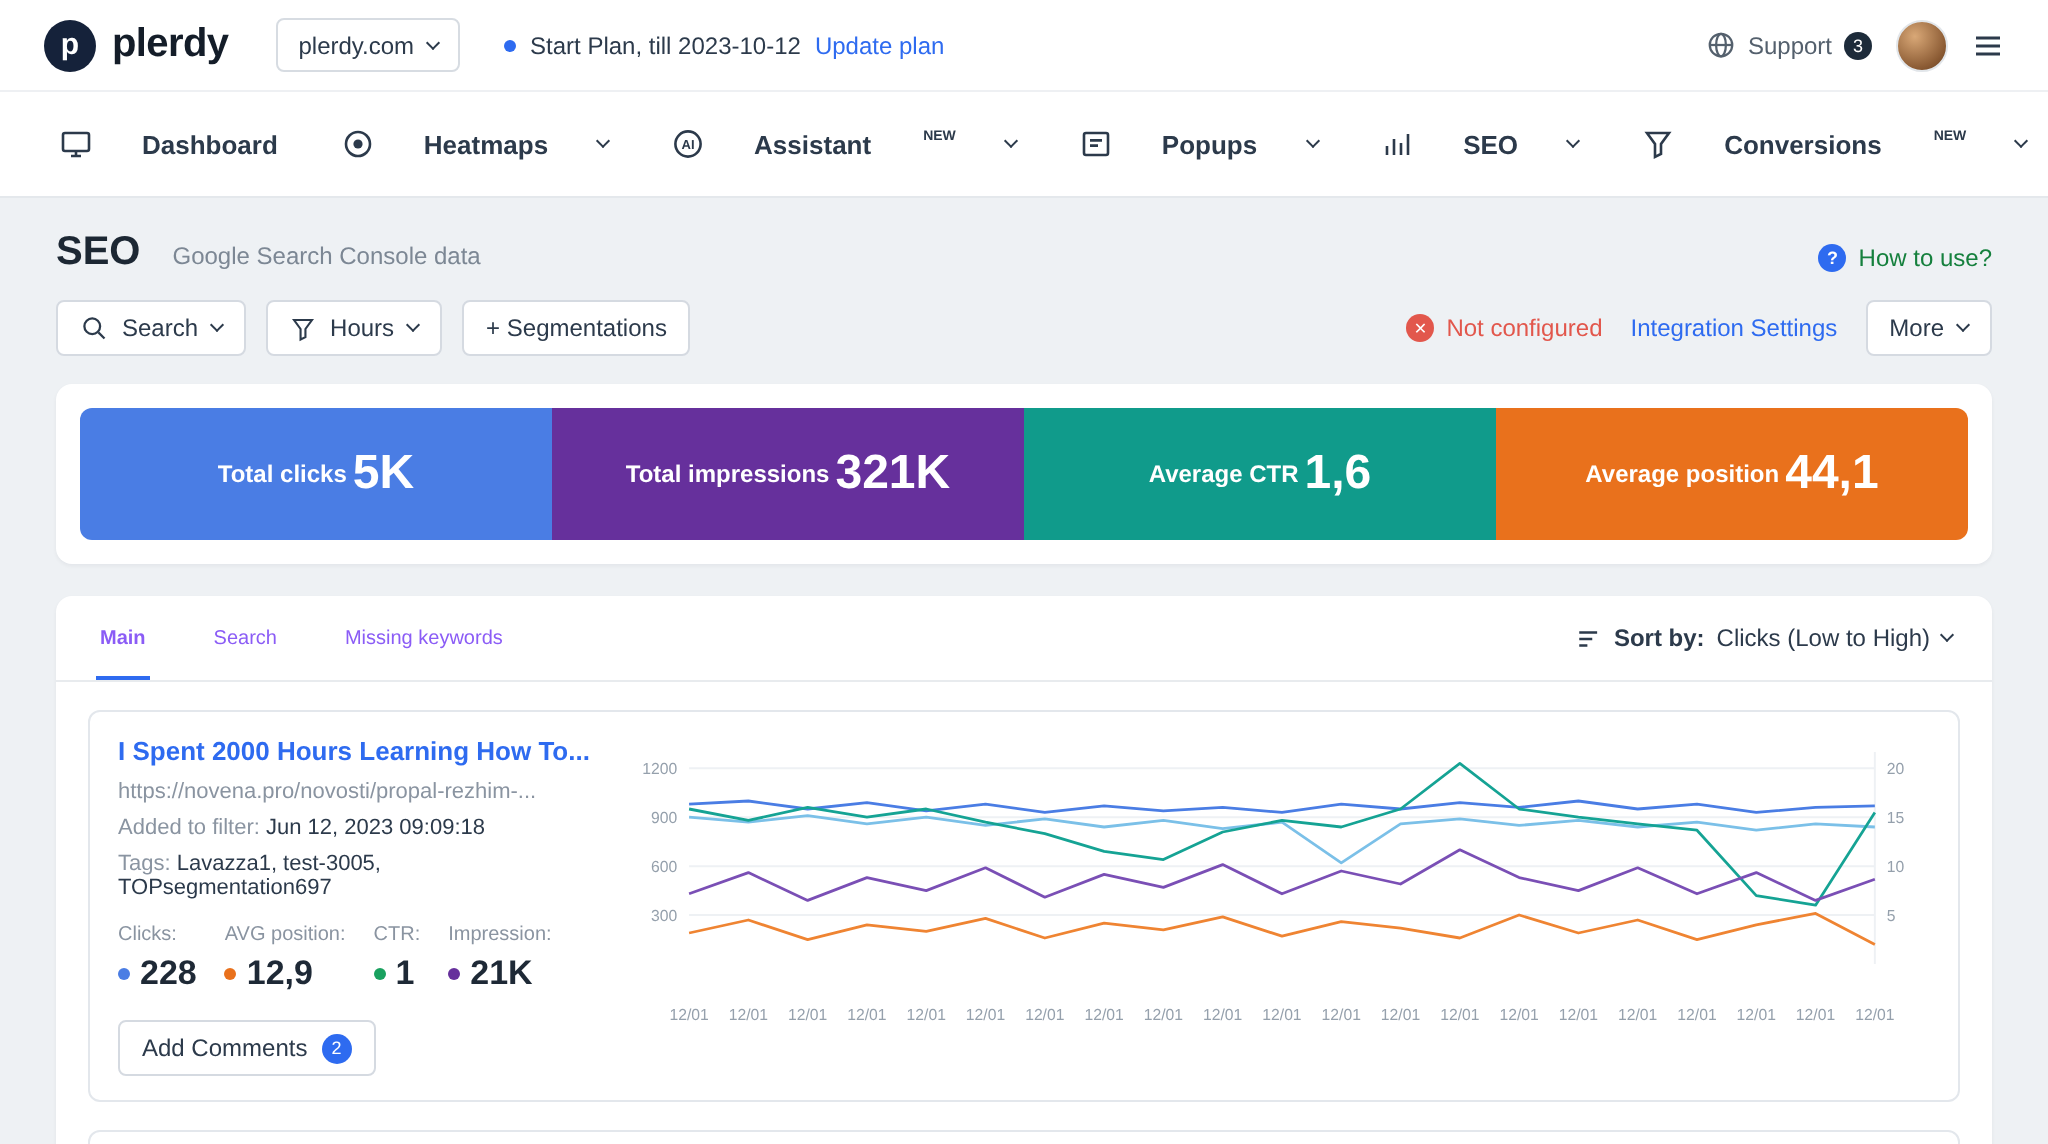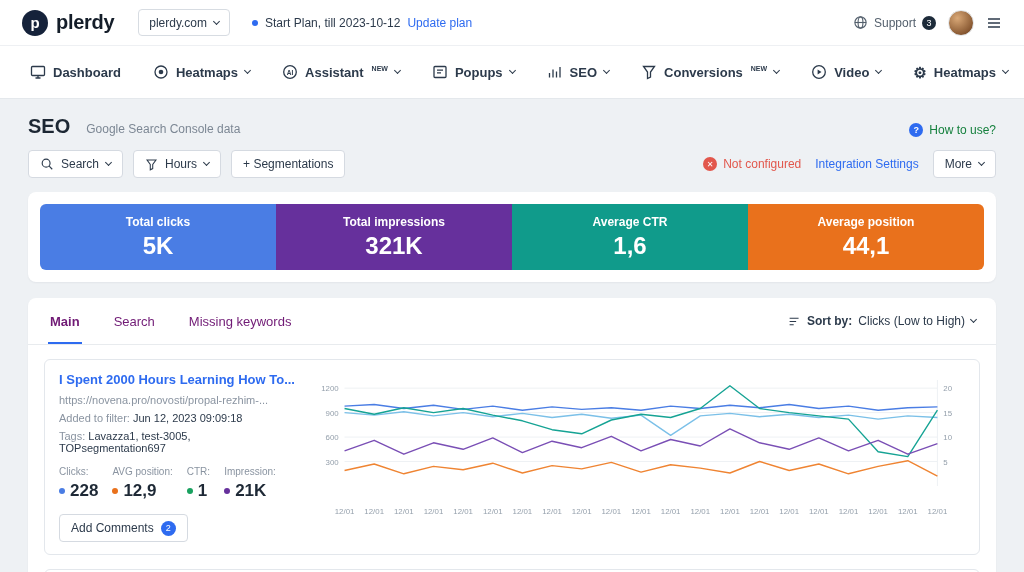--- a/index.html
+++ b/index.html
@@ -19,21 +19,21 @@
   .link { color:#2e6bf0; text-decoration:none; cursor:pointer; }
   .topbar-right { margin-left:auto; display:flex; align-items:center; gap:12px; }
   .support { display:flex; align-items:center; gap:6px; font-size:12px; color:#54606d; cursor:pointer; }
   .support-badge { min-width:14px; height:14px; border-radius:50%; background:#1d2b3a; color:#fff; font-size:9px; display:inline-flex; align-items:center; justify-content:center; padding:0 3px; }
   .avatar { width:26px; height:26px; border-radius:50%; background:radial-gradient(circle at 35% 30%, #d9a877, #8a5a33 70%, #5f3c21); border:1px solid #e2e6ea; }
   .icon-stroke { stroke:#2c3a4b; stroke-width:1.3; fill:none; }
   .icon-gray  { stroke:#54606d; stroke-width:1.2; fill:none; }
 
   
   .nav { height:53px; background:#fff; display:flex; align-items:center; padding:0 30px; gap:32px; border-bottom:1px solid #e4e8ec; }
-  .nav-item { display:flex; align-items:center; gap:7px; font-size:13px; font-weight:600; color:#2c3a4b; cursor:pointer; white-space:nowrap; }
+  .nav-item { display:flex; align-items:center; gap:25px; font-size:13px; font-weight:600; color:#2c3a4b; cursor:pointer; white-space:nowrap; }
   .new-badge { font-size:7px; font-weight:700; color:#2c3a4b; vertical-align:super; margin-left:1px; transform:translateY(-4px); display:inline-block; }
   .gear-glyph { font-size:15px; line-height:1; }
 
   
   .page-head { display:flex; align-items:baseline; padding:16px 28px 10px; }
   .page-title { font-size:20px; font-weight:700; color:#1c2733; }
   .page-sub { font-size:12px; color:#7c8794; margin-left:16px; }
   .howto { margin-left:auto; display:flex; align-items:center; gap:6px; font-size:12px; color:#15803d; cursor:pointer; }
   .q-icon { width:14px; height:14px; border-radius:50%; background:#2e6bf0; color:#fff; font-size:9px; font-weight:700; display:inline-flex; align-items:center; justify-content:center; }
   .q-icon::after { content:"?"; }
@@ -42,30 +42,30 @@
   .toolbar { display:flex; align-items:center; padding:2px 28px 0; gap:10px; }
   .btn { background:#fff; border:1px solid #d5dae1; border-radius:4px; height:28px; padding:0 11px; font-size:12px; color:#2c3a4b; display:inline-flex; align-items:center; gap:7px; cursor:pointer; font-family:inherit; white-space:nowrap; }
   .toolbar-right { margin-left:auto; display:flex; align-items:center; gap:14px; }
   .not-configured { display:flex; align-items:center; gap:6px; font-size:12px; color:#e2574c; }
   .err-icon { width:14px; height:14px; border-radius:50%; background:#e2574c; color:#fff; font-size:8px; display:inline-flex; align-items:center; justify-content:center; }
   .err-icon::after { content:"✕"; }
 
   
   .stats-card { margin:14px 28px 0; background:#fff; border-radius:8px; padding:12px; box-shadow:0 1px 2px rgba(16,24,40,.05); }
   .stats-row { display:flex; }
-  .stat-block { flex:1; height:66px; display:flex; flex-direction:column; align-items:center; justify-content:center; gap:3px; color:#fff; }
+  .stat-block { flex:1; height:66px; display:flex; flex-direction:row; align-items:center; justify-content:center; gap:3px; color:#fff; }
   .stat-block:first-child { border-radius:6px 0 0 6px; }
   .stat-block:last-child { border-radius:0 6px 6px 0; }
   .stat-label { font-size:12px; font-weight:700; }
   .stat-value { font-size:24px; font-weight:700; }
 
   
   .main-card { margin:16px 28px 0; background:#fff; border-radius:8px; box-shadow:0 1px 2px rgba(16,24,40,.05); padding-bottom:10px; }
   .tabs-row { display:flex; align-items:center; padding:0 20px; }
-  .tab { font-size:13px; color:#701a75; padding:16px 2px 13px; margin-right:30px; border-bottom:2px solid transparent; cursor:pointer; }
+  .tab { font-size:10px; color:#8b5cf6; padding:16px 2px 13px; margin-right:30px; border-bottom:2px solid transparent; cursor:pointer; }
   .tab.active { font-weight:700; border-bottom-color:#2e6bf0; }
   .sort { margin-left:auto; display:flex; align-items:center; gap:6px; font-size:12px; color:#2c3a4b; cursor:pointer; }
   .sort-label { font-weight:700; }
   .tabs-divider { border-top:1px solid #e8ebee; }
 
   
   .item { margin:14px 16px 0; border:1px solid #e3e7ec; border-radius:6px; padding:12px 14px; display:flex; gap:16px; }
   .item-left { width:240px; flex:0 0 auto; }
   .item-title { font-size:13px; font-weight:700; color:#2e6bf0; white-space:nowrap; overflow:hidden; text-overflow:ellipsis; display:block; text-decoration:none; cursor:pointer; }
   .item-url { font-size:11px; color:#8a94a1; margin-top:7px; white-space:nowrap; overflow:hidden; text-overflow:ellipsis; }

